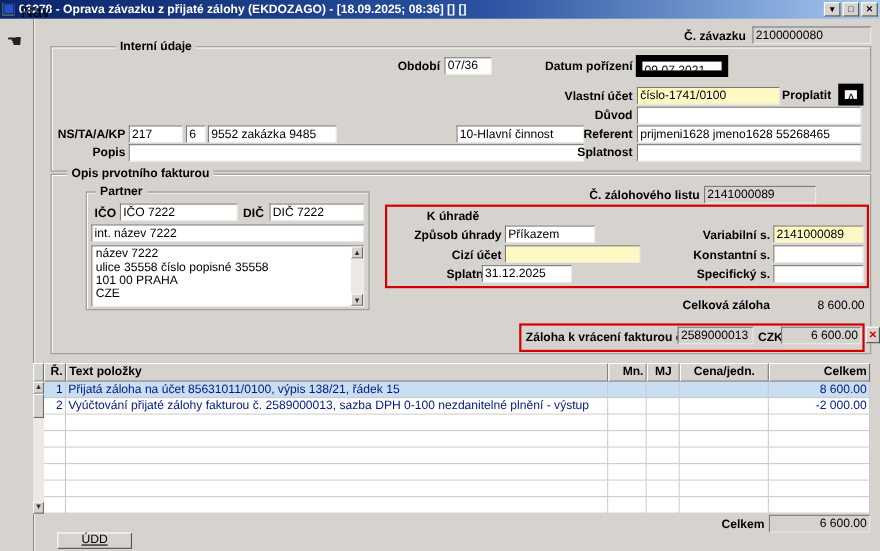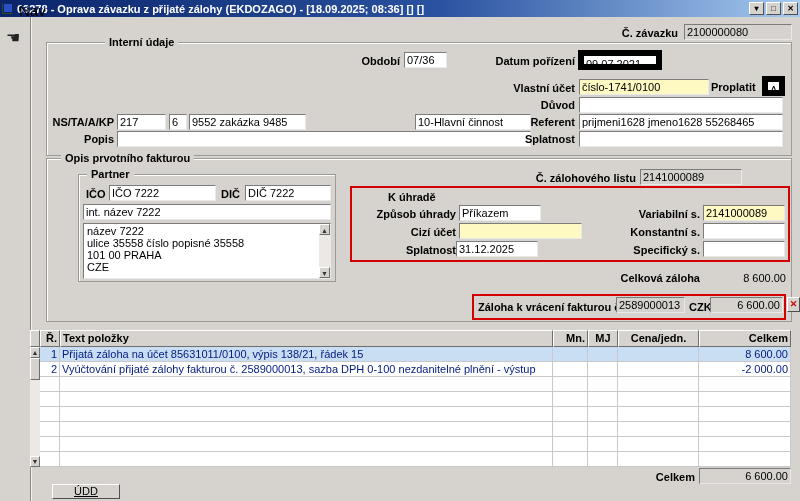--- a/index.html
+++ b/index.html
@@ -124,21 +124,21 @@
 <div class="field" style="left:459px;top:205px;width:82px">Příkazem</div>
 <div class="lbl r" style="left:612px;top:208px;width:88px">Variabilní s.</div>
 <div class="field pink" style="left:703px;top:205px;width:82px">2141000089</div>
 
 <div class="lbl r" style="left:352px;top:226px;width:104px">Cizí účet</div>
 <div class="field pink" style="left:459px;top:223px;width:123px"></div>
 <div class="lbl r" style="left:612px;top:226px;width:88px">Konstantní s.</div>
 <div class="field" style="left:703px;top:223px;width:82px"></div>
 
 <div class="lbl r" style="left:352px;top:244px;width:104px">Splatnost</div>
-<div class="field" style="left:456px;top:241px;width:82px">31.12.2025</div>
+<div class="field" style="left:438px;top:241px;width:82px">31.12.2025</div>
 <div class="lbl r" style="left:612px;top:244px;width:88px">Specifický s.</div>
 <div class="field" style="left:703px;top:241px;width:82px"></div>
 
 <div class="lbl r" style="left:555px;top:272px;width:145px">Celková záloha</div>
 <div class="plain r" style="left:704px;top:272px;width:82px">8 600.00</div>
 
 <div class="redbox" style="left:472px;top:294px;width:314px;height:26px"></div>
 <div class="lbl" style="left:478px;top:301px">Záloha k vrácení fakturou č.</div>
 <div class="field display" style="left:616px;top:297px;width:69px">2589000013</div>
 <div class="lbl" style="left:689px;top:301px">CZK</div>

